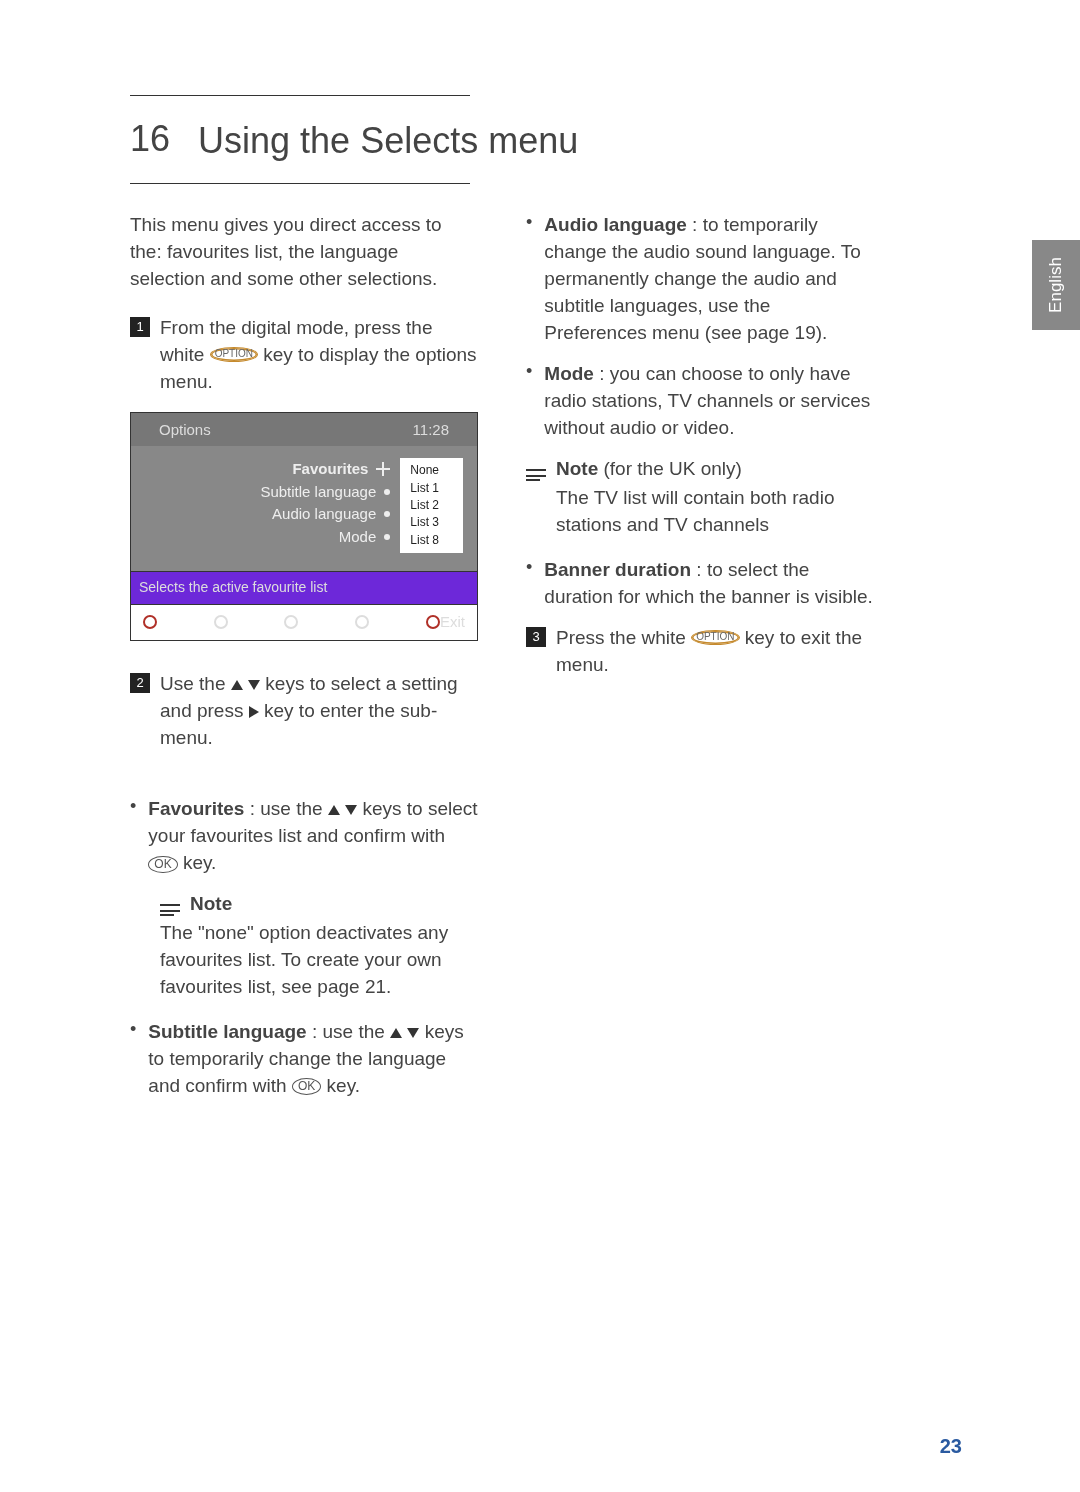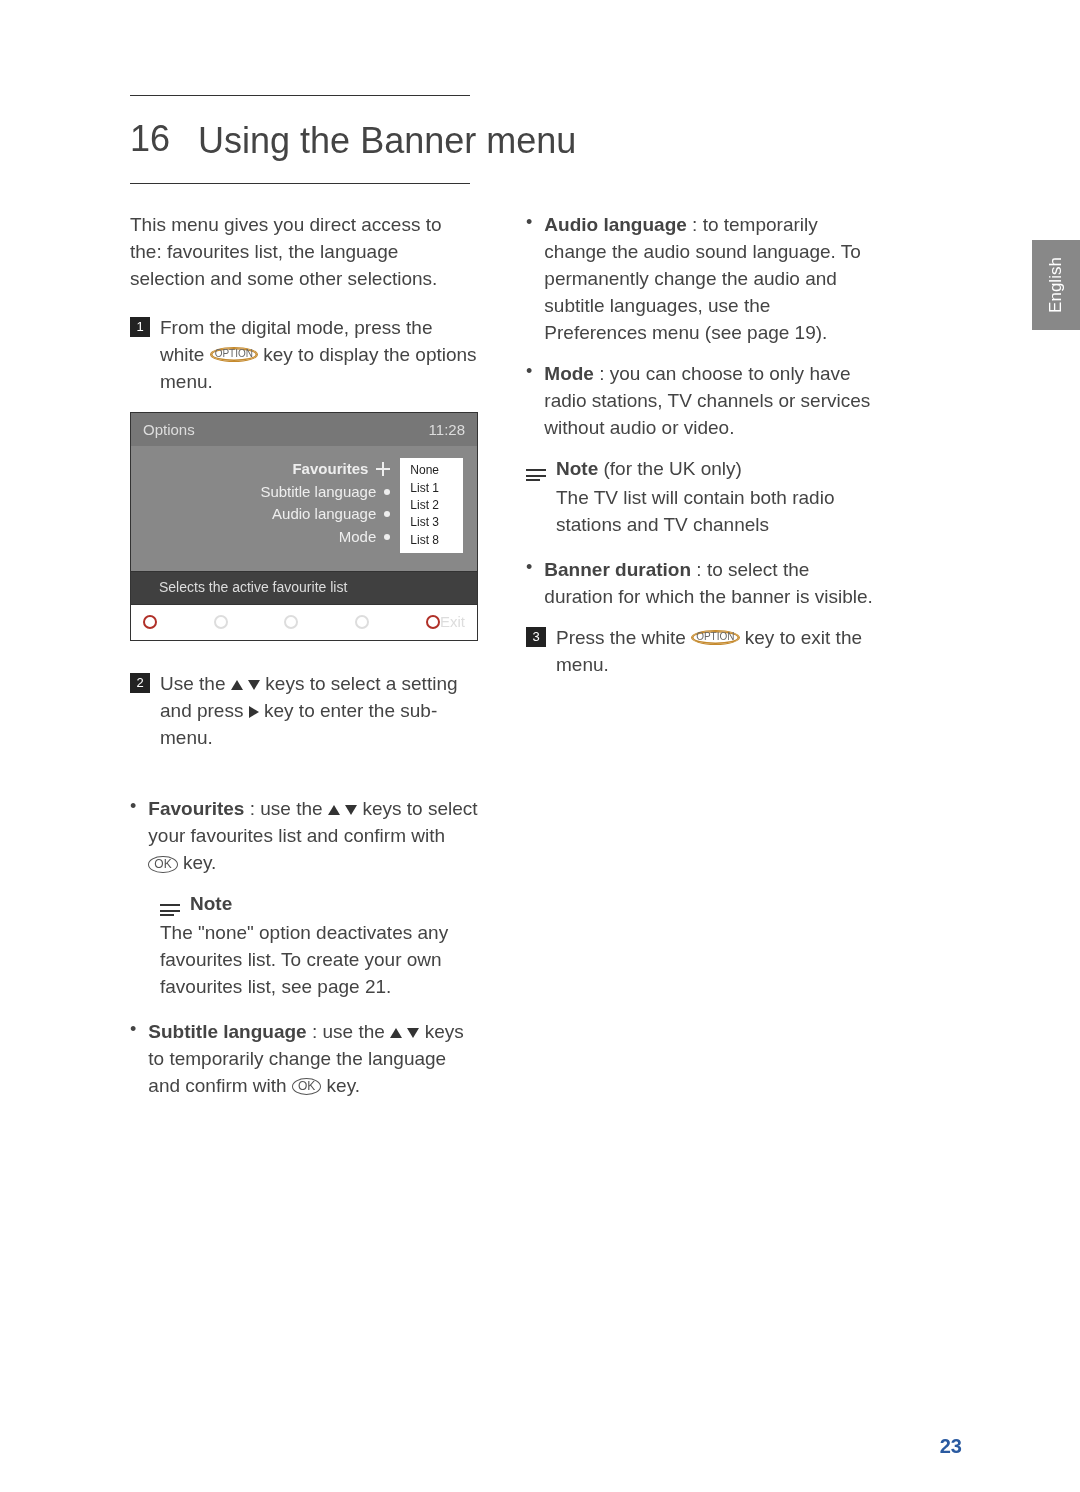--- a/index.html
+++ b/index.html
@@ -83,21 +83,21 @@
   .tri-down { border-left: 6px solid transparent; border-right: 6px solid transparent; border-top: 10px solid #333; }
   .tri-right { border-top: 6px solid transparent; border-bottom: 6px solid transparent; border-left: 10px solid #333; }
   .opt-box {
     border: 1.5px solid #333;
     margin: 10px 0 30px 0;
     font-size: 15px;
     color: #ddd;
   }
   .opt-header {
     background: #777; color: #ddd;
-    padding: 6px 12px;
+    padding: 6px 28px;
     display: flex; justify-content: space-between;
   }
   .opt-body {
     background: #888;
     display: flex;
     padding: 12px 14px 18px 14px;
     gap: 10px;
   }
   .opt-labels {
     flex: 1;
@@ -106,22 +106,22 @@
   }
   .opt-labels div { text-align: right; line-height: 1.5; display:flex; justify-content:flex-end; align-items:center; gap:8px;}
   .opt-labels .fav { font-weight: bold; }
   .opt-values {
     background: #fff; color: #222;
     padding: 4px 24px 4px 10px;
     font-size: 12px;
   }
   .opt-values div { line-height: 1.45; }
   .opt-hint {
-    background: #404040; color: #ddd;
-    padding: 6px 28px;
+    background: #6d28d9; color: #ddd;
+    padding: 6px 8px;
     border-top: 1px solid #333;
     font-size: 14px;
   }
   .opt-footer {
     border-top: 1px solid #333;
     padding: 6px 12px 8px 12px;
     display: flex; justify-content: space-between; align-items:center;
     color: #ddd;
   }
   .ring {
@@ -178,21 +178,21 @@
   }
   .small-dot { width:6px; height:6px; background:#eee; border-radius:50%; display:inline-block;}
 </style>
 </head>
 <body>
 
 <div class="page">
   <hr class="hr" style="width:340px;">
   <div class="heading">
     <div class="heading-num">16</div>
-    <div class="heading-title">Using the Banner menu</div>
+    <div class="heading-title">Using the Selects menu</div>
   </div>
   <hr class="hr" style="width:340px;">
 
   <div class="cols">
 
     <div class="col col-left">
       <p class="intro">This menu gives you direct access to the: favourites list, the language selection and some other selections.</p>
 
       <div class="step">
         <span class="step-num">1</span>

